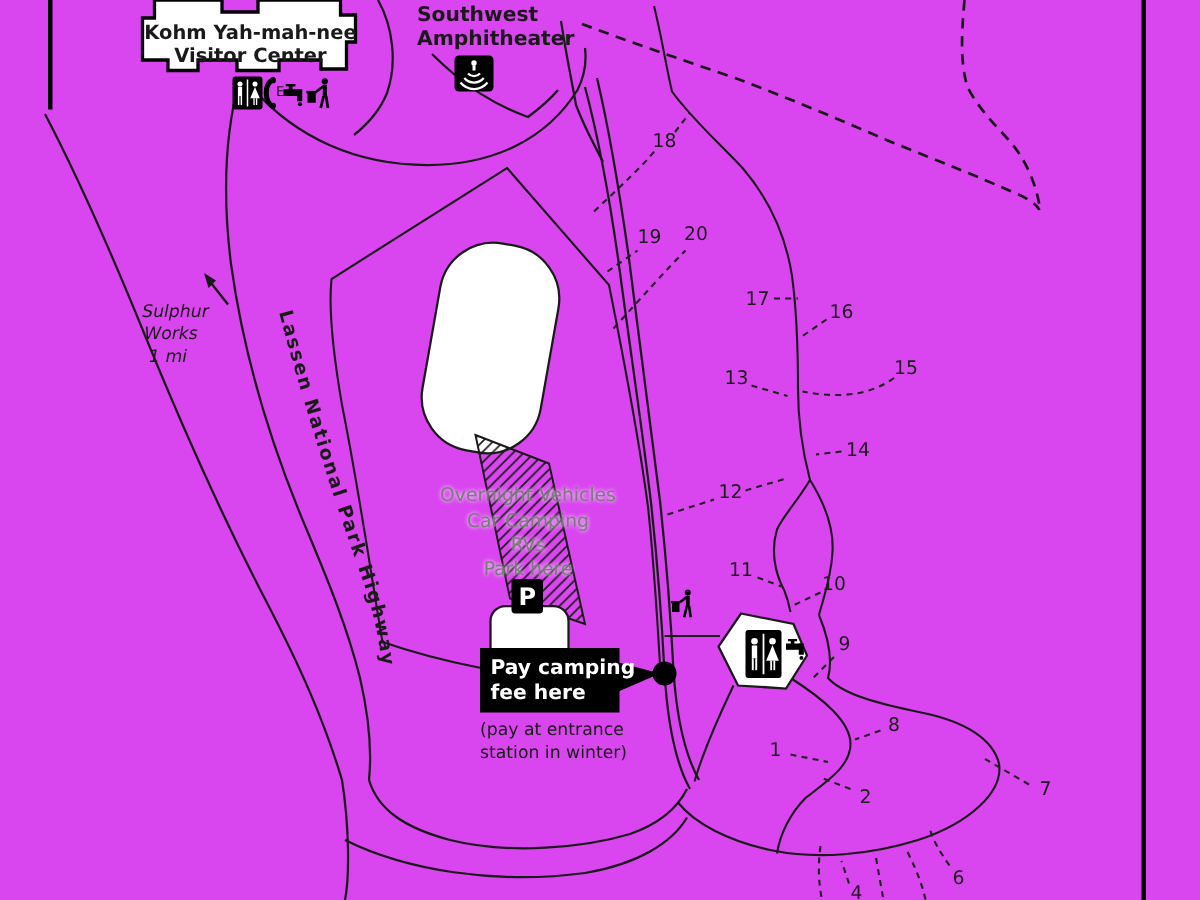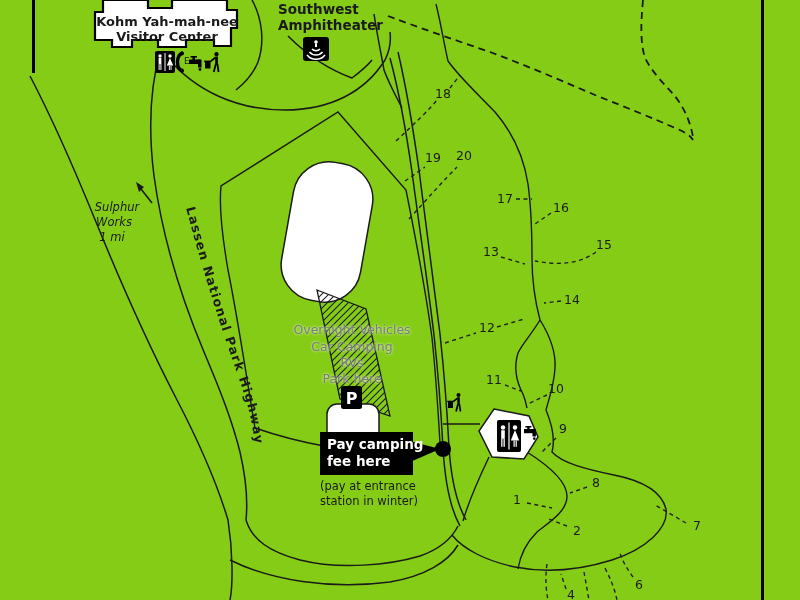--- a/index.html
+++ b/index.html
@@ -1,16 +1,16 @@
 <!DOCTYPE html>
 <html><head>
 <meta charset="utf-8">
 <style>
   html,body{margin:0;padding:0;background:#ffffff;}
-  .stage{position:relative;width:800px;height:600px;background:#84cc16;overflow:hidden;
+  .stage{position:relative;width:800px;height:600px;background:#d946ef;overflow:hidden;
          font-family:"DejaVu Sans","Liberation Sans",sans-serif;}
   svg{display:block}
   text{font-family:"DejaVu Sans","Liberation Sans",sans-serif;fill:#1a1a1a;}
   .lbl-bold{font-weight:bold;font-size:13px;}
   .lbl-amph{font-weight:bold;font-size:13.5px;}
   .site-num{font-size:12.5px;fill:#1c1c1c;}
   .gray-note{font-size:12.5px;fill:#7b7b7b;}
   .italic-note{font-style:italic;font-size:11.5px;}
   .pay-text{font-weight:bold;font-size:13.5px;fill:#ffffff;}
   .pay-sub{font-size:11.5px;}

